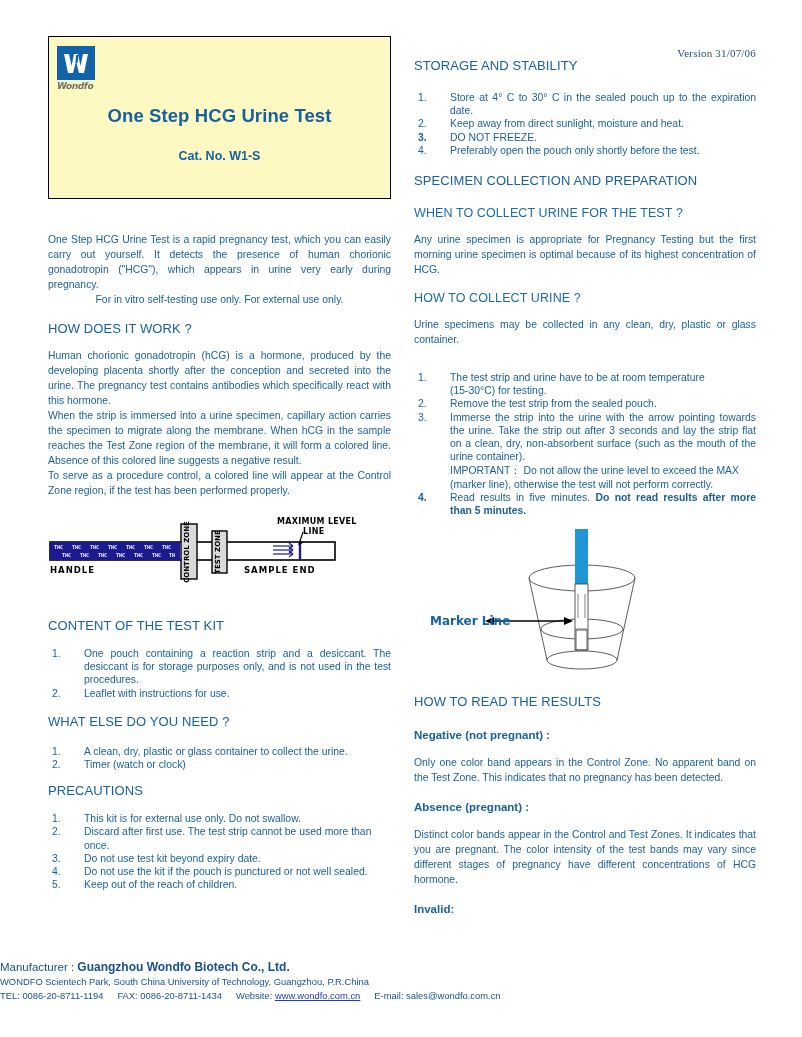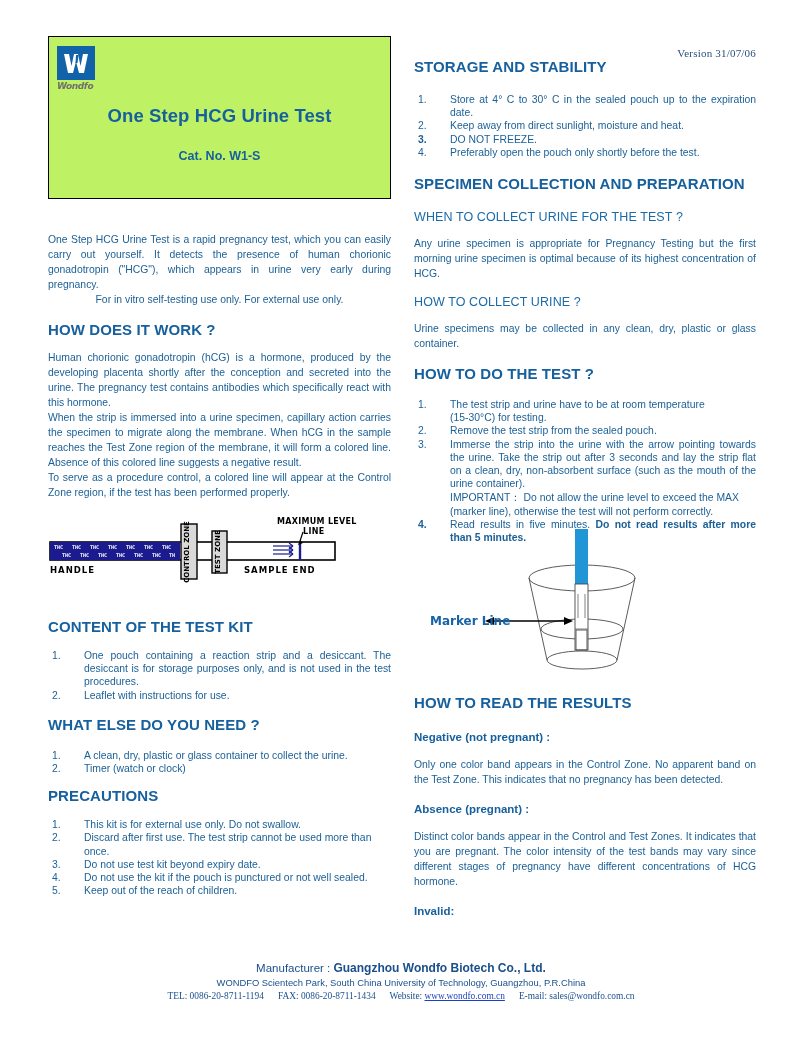--- a/index.html
+++ b/index.html
@@ -40,21 +40,21 @@
 
   
   .header-box {
     position: absolute;
     left: 48px;
     top: 36px;
     width: 343px;
     height: 163px;
     border: 1px solid #000000;
     box-sizing: border-box;
-    background: #bef264;
+    background: #fef9c3;
   }
   .logo-wrap {
     position: absolute;
     left: 8px;
     top: 9px;
     width: 52px;
   }
   .logo-mark {
     width: 38px;
     height: 34px;
@@ -88,22 +88,22 @@
     right: 0;
     top: 112px;
     text-align: center;
     font-size: 12.5px;
     font-weight: bold;
     color: #17609e;
   }
 
   
   h2.sec {
-    font-size: 15px;
-    font-weight: bold;
+    font-size: 13px;
+    font-weight: normal;
     color: #17609e;
     margin: 0 0 6px 0;
     letter-spacing: 0.1px;
   }
   h3.sub {
     font-size: 12.5px;
     font-weight: normal;
     color: #1a6aa8;
     margin: 0 0 6px 0;
     letter-spacing: 0.1px;
@@ -167,36 +167,34 @@
     width: 320px;
     height: 160px;
   }
 
   
   .footer {
     position: absolute;
     left: 0;
     right: 0;
     bottom: 36px;
-    text-align: center;
     color: #1a4f8c;
   }
   .footer .l1 {
     font-size: 11.5px;
     color: #1a4f8c;
   }
   .footer .l1 b { font-weight: bold; font-size: 12px; }
   .footer .l2 {
     font-size: 9.4px;
     margin-top: 2px;
   }
   .footer .l3 {
     font-size: 9.4px;
     margin-top: 3px;
-    font-family: Liberation Serif, serif;
   }
   .footer .l3 .lnk {
     color: #1a3fbf;
     text-decoration: underline;
   }
   .footer .gap { display: inline-block; width: 14px; }
 </style>
 </head>
 <body>
 
@@ -322,21 +320,20 @@
     <h2 class="sec">SPECIMEN COLLECTION AND PREPARATION</h2>
     <div class="sp12"></div>
     <h3 class="sub">WHEN TO COLLECT URINE FOR THE TEST ?</h3>
     <div class="sp6"></div>
     <p class="body">Any urine specimen is appropriate for Pregnancy Testing but the first morning urine specimen is optimal because of its highest concentration of HCG.</p>
     <div class="sp14"></div>
     <h3 class="sub">HOW TO COLLECT URINE ?</h3>
     <div class="sp6"></div>
     <p class="body">Urine specimens may be collected in any clean, dry, plastic or glass container.</p>
     <div class="sp14"></div>
-    <h2 class="sec">HOW TO DO THE TEST ?</h2>
     <div class="sp10"></div>
     <ol class="numlist">
       <li>
         <span class="num">1.</span>
         <span class="lb">The test strip and urine have to be at room temperature</span>
         <span class="lb">(15-30°C) for testing.</span>
       </li>
       <li>
         <span class="num">2.</span>
         <span>Remove the test strip from the sealed pouch.</span>

